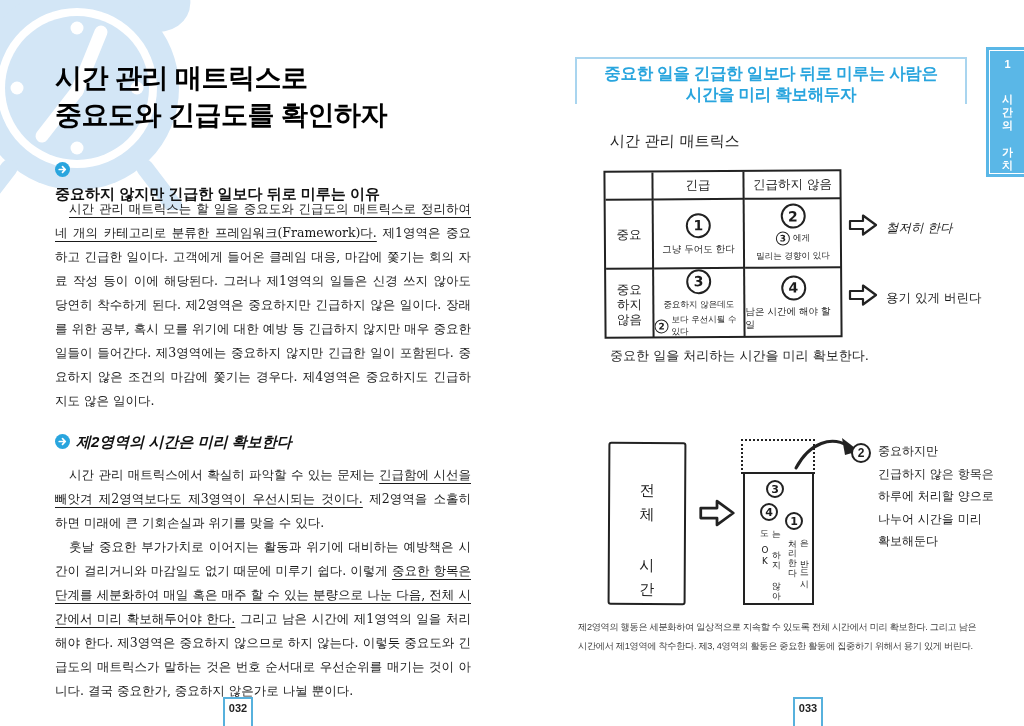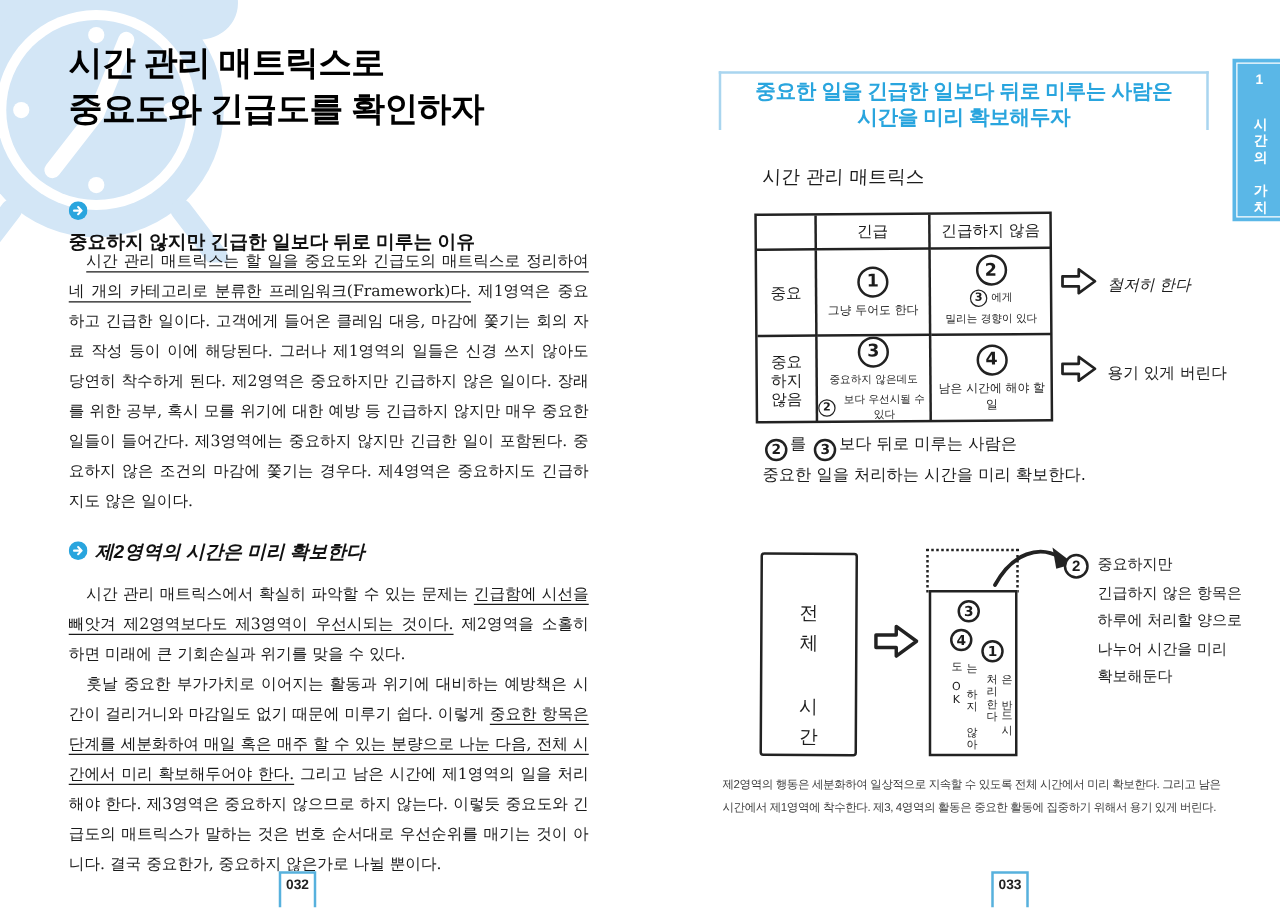--- a/index.html
+++ b/index.html
@@ -5,21 +5,21 @@
   * { margin:0; padding:0; box-sizing:border-box; }
   html,body { background:#fff; }
   .spread {
     position:relative; width:1024px; height:726px; background:#fff;
     overflow:hidden; font-family:"Liberation Sans","DejaVu Sans",sans-serif;
     color:#1c1c1c;
   }
   
   .clock-svg { position:absolute; left:-48px; top:-40px; z-index:0; }
   .book-title {
-    position:absolute; left:55px; top:32px; z-index:2;
+    position:absolute; left:55px; top:60px; z-index:2;
     font-size:27px; font-weight:800; line-height:37px; letter-spacing:-0.5px; color:#000;
   }
   .sec1 { position:absolute; left:55px; top:158px; z-index:2; font-size:15px; font-weight:700; line-height:24px; color:#111; }
   .bullet-ic { display:inline-block; vertical-align:-2px; margin-right:6px; }
   .text-col {
     position:absolute; left:55px; top:197px; width:416px; z-index:2;
     font-family:"DejaVu Serif","Liberation Serif",serif;
     font-size:12.5px; line-height:24px; text-align:justify; color:#1a1a1a;
   }
   .text-col p { text-indent:14px; }
@@ -63,21 +63,21 @@
   .hand { font-family:"DejaVu Sans",sans-serif; color:#1c1c1c; }
   .diagram-title { position:absolute; left:610px; top:132px; font-size:15px; transform:skewX(-2deg); }
   .matrix {
     position:absolute; left:604px; top:170px; width:238px; height:168px;
     display:grid; grid-template-columns:48px 91px 96px; grid-template-rows:28px 69px 68px;
     border:2.5px solid #222; transform:rotate(-0.4deg); background:#fff;
   }
   .mcell {
     border-right:2px solid #222; border-bottom:2px solid #222;
     display:flex; flex-direction:column; align-items:center; justify-content:center;
-    text-align:center; overflow:hidden;
+    text-align:left; overflow:hidden;
   }
   .mcell.lastc { border-right:none; }
   .mcell.lastr { border-bottom:none; }
   .mhead { font-size:12.5px; }
   .rowlab { font-size:12.5px; white-space:pre-line; line-height:15px; }
   .cnum {
     display:inline-flex; align-items:center; justify-content:center;
     border:2px solid #222; border-radius:50%; font-weight:700; background:#fff; flex:none;
   }
   .cnum.big { width:25px; height:25px; font-size:14px; }
@@ -242,24 +242,20 @@
       <path d="M2 8 h13 V2.5 L28 12 15 21.5 V16 H2 z" fill="#fff" stroke="#222" stroke-width="2.2" stroke-linejoin="round"></path>
     </svg>
     <div class="arrlab1 hand">철저히 한다</div>
 
     <svg class="marrow2" width="30" height="24" viewBox="0 0 30 24">
       <path d="M2 8 h13 V2.5 L28 12 15 21.5 V16 H2 z" fill="#fff" stroke="#222" stroke-width="2.2" stroke-linejoin="round"></path>
     </svg>
     <div class="arrlab2 hand">용기 있게 버린다</div>
 
     <div class="mnote hand">
-      <div>
-        <span class="cnum med">2</span><span>를</span>
-        <span class="cnum med">3</span><span>보다 뒤로 미루는 사람은</span>
-      </div>
       <div>중요한 일을 처리하는 시간을 미리 확보한다.</div>
     </div>
 
     <div class="fbox1 hand">
       <span class="vtext fbox1-label">전체 시간</span>
     </div>
 
     <svg class="farrow" width="38" height="30" viewBox="0 0 30 24">
       <path d="M2 8 h13 V2.5 L28 12 15 21.5 V16 H2 z" fill="#fff" stroke="#222" stroke-width="2.2" stroke-linejoin="round"></path>
     </svg>

